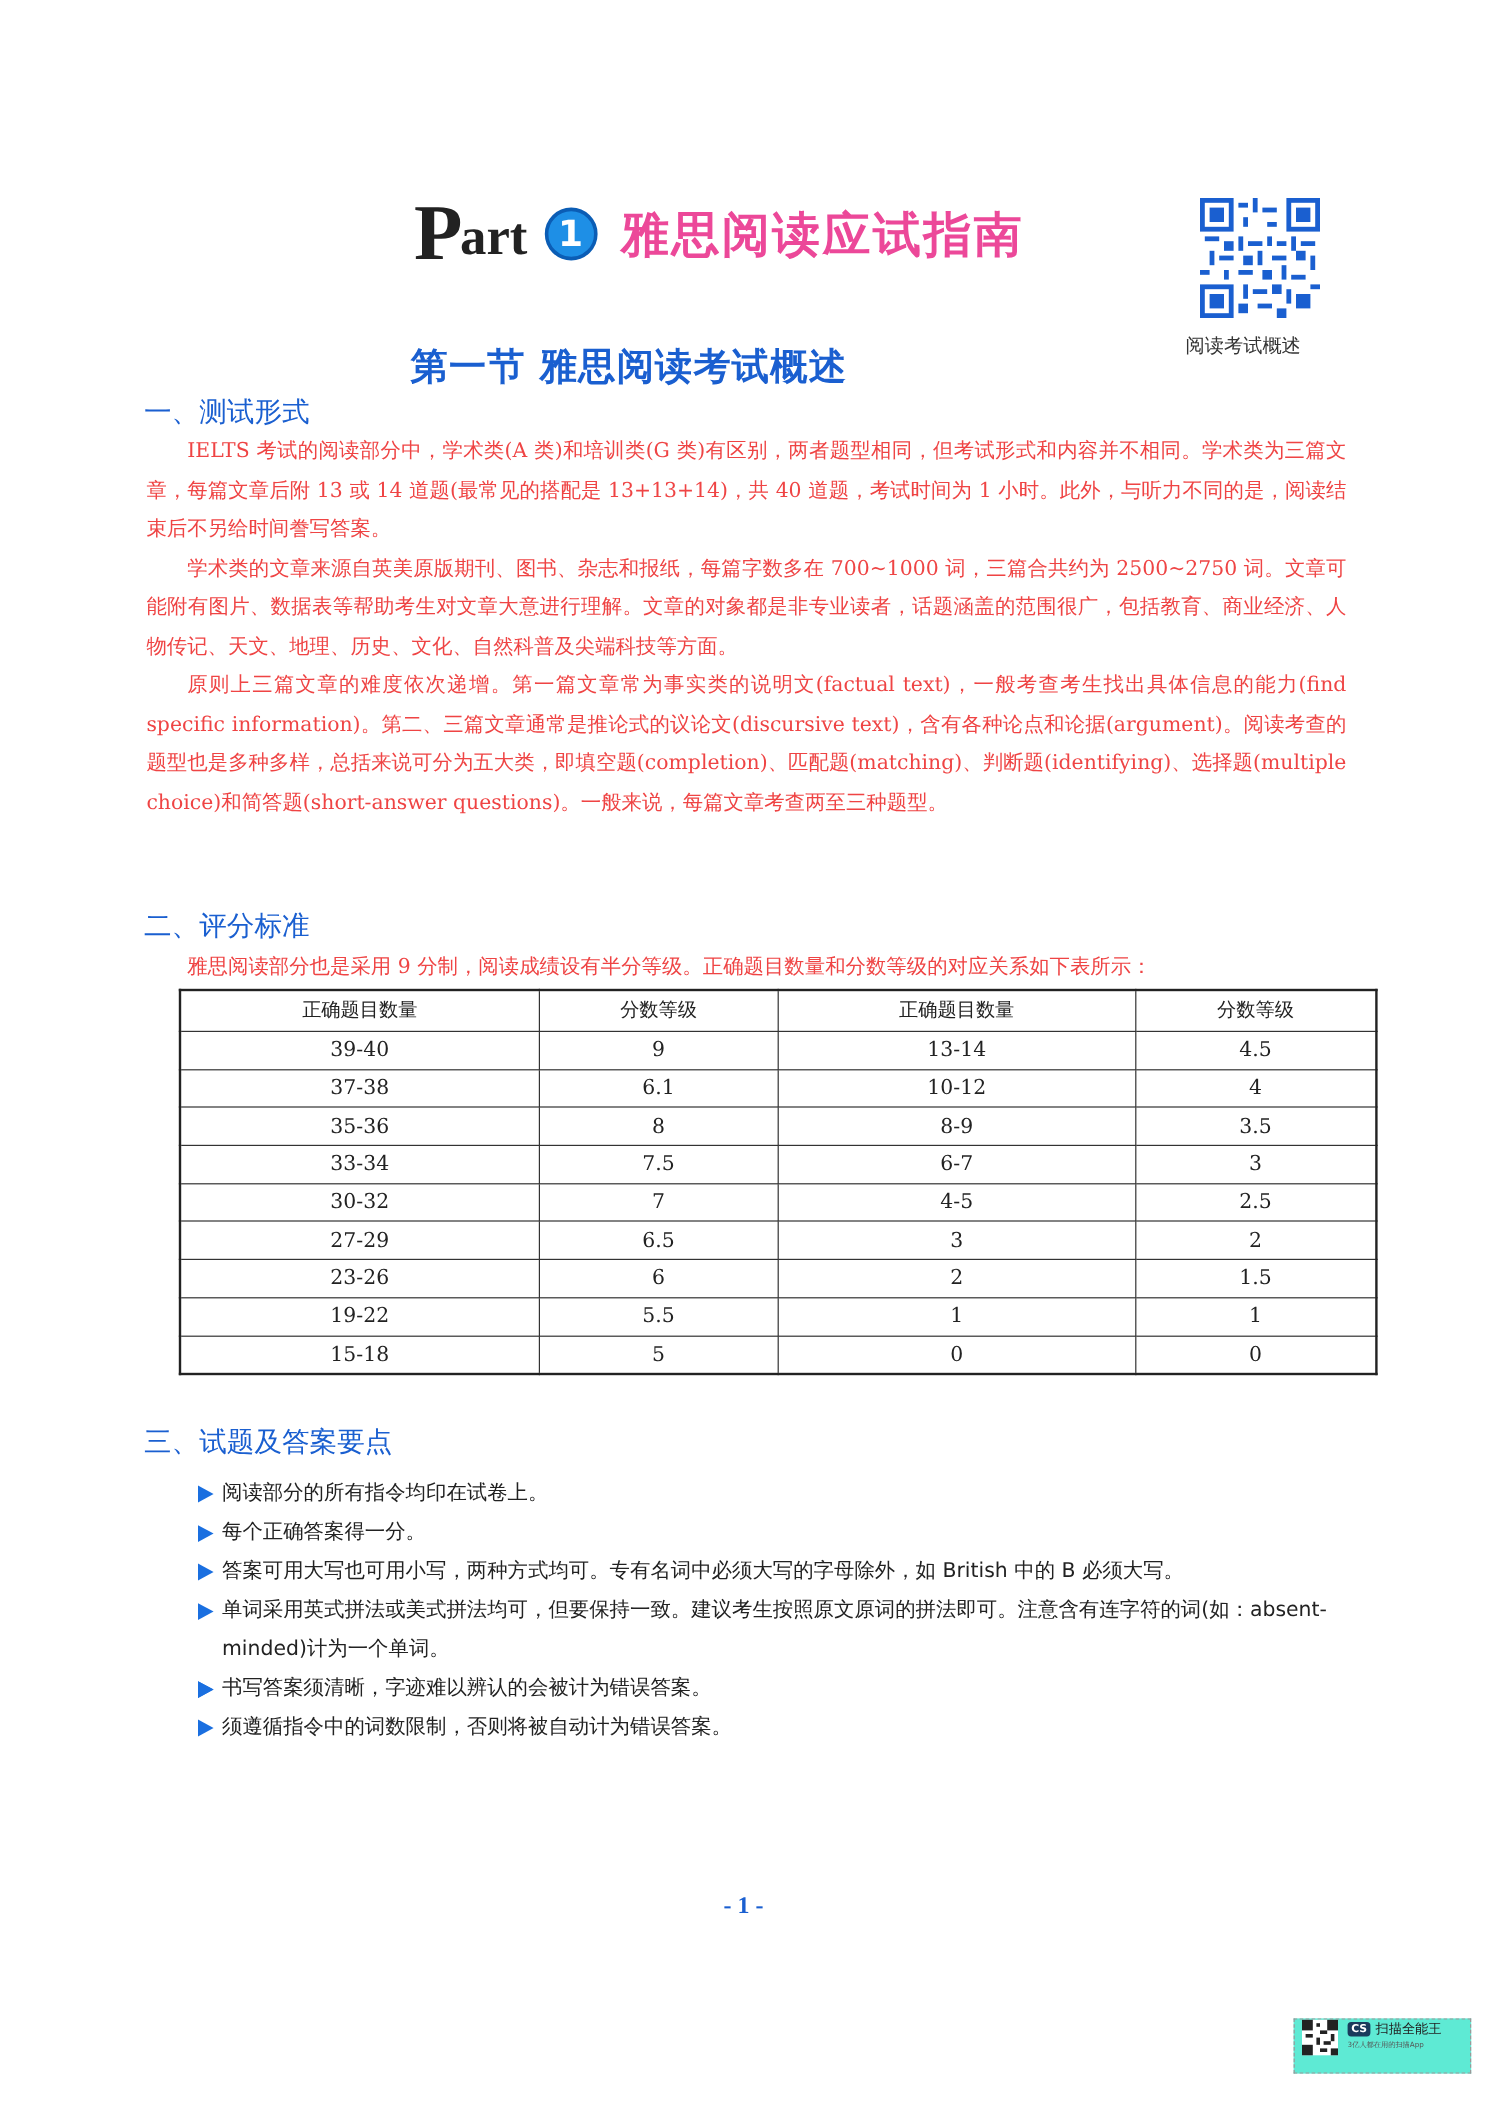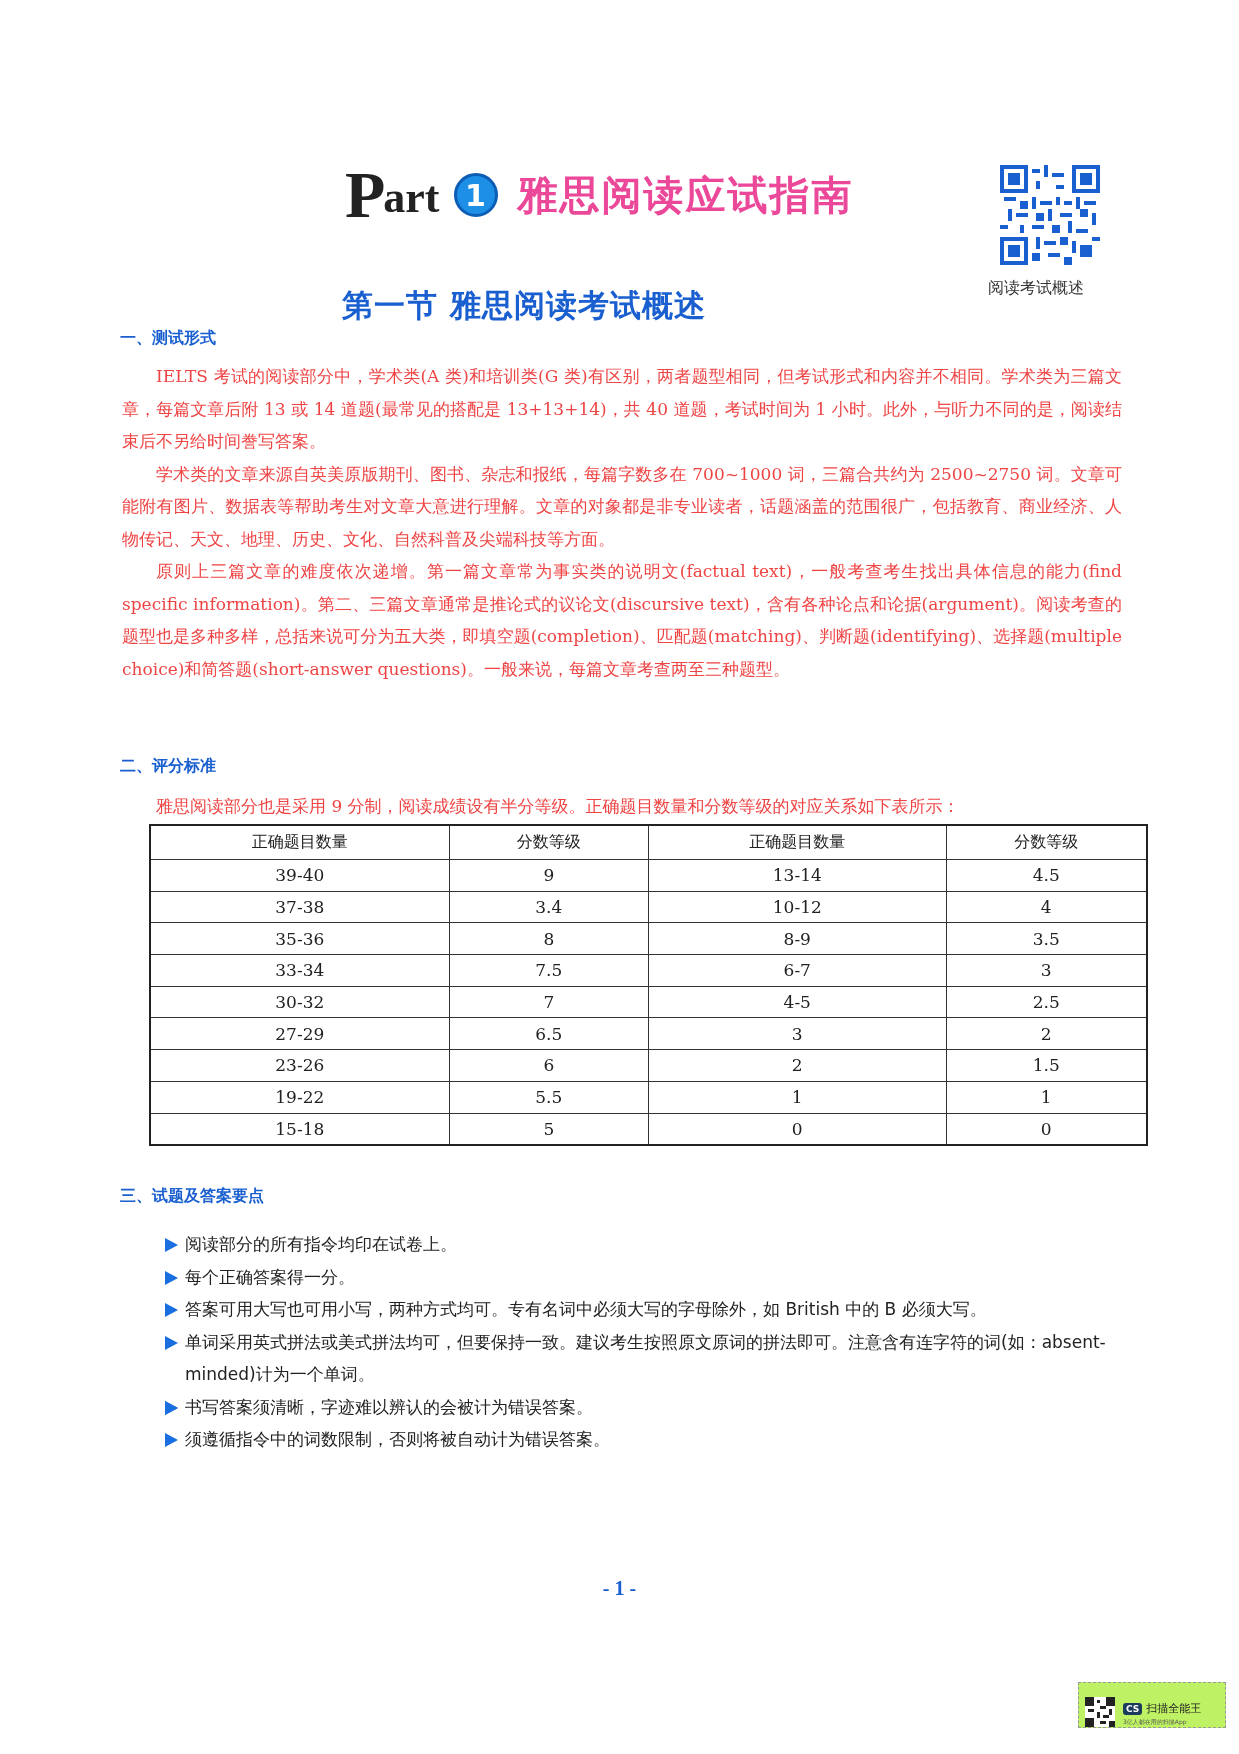--- a/index.html
+++ b/index.html
@@ -12,41 +12,41 @@
               color: #fff; font-family: "DejaVu Sans", sans-serif; font-weight: bold; font-size: 30px;
               display: flex; align-items: center; justify-content: center; margin-left: 14px; box-sizing: border-box; }
   .part-cn { font-family: "DejaVu Sans", sans-serif; font-weight: bold; font-size: 40px; color: #ec4899; margin-left: 20px; letter-spacing: 2px; }
 
   .qr-box { position: absolute; left: 1000px; top: 165px; width: 100px; height: 100px; }
   .qr-label { position: absolute; left: 988px; top: 278px; font-family: "DejaVu Sans", sans-serif; font-size: 16px; color: #333; }
 
   .section-title { position: absolute; left: 0; width: 1048px; top: 285px; text-align: center;
                    font-family: "DejaVu Sans", sans-serif; font-weight: bold; font-size: 31px; color: #1a5fd0; letter-spacing: 1px; }
 
-  .h2 { position: absolute; left: 120px; font-family: "DejaVu Sans", sans-serif; font-weight: bold; font-size: 16px; color: #1a5fd0; }
+  .h2 { position: absolute; left: 120px; font-family: "DejaVu Sans", sans-serif; font-weight: normal; font-size: 23px; color: #1a5fd0; }
 
   .para { position: absolute; left: 122px; width: 1000px; font-size: 17px; line-height: 32.5px; color: #ef4444; text-align: justify; }
   .para p { margin: 0; text-indent: 2em; }
 
   .score-table { position: absolute; left: 120px; top: 824px; width: 999px; border-collapse: collapse; font-size: 17px; margin-left: 29px; }
   .score-table th, .score-table td { border: 1.5px solid #333; height: 30.7px; text-align: center; padding: 0; font-weight: normal; }
   .score-table th { font-family: "DejaVu Sans", sans-serif; font-size: 16px; height: 33px; }
   .score-table { border: 2px solid #222; }
 
   .bullets { position: absolute; left: 165px; top: 1228px; width: 960px; list-style: none; margin: 0; padding: 0;
              font-family: "DejaVu Sans", sans-serif; font-size: 17px; color: #222; line-height: 32.5px; }
   .bullets li { position: relative; padding-left: 20px; }
   .bullets .tri { position: absolute; left: 0; top: 10px; width: 0; height: 0;
                   border-top: 7px solid transparent; border-bottom: 7px solid transparent; border-left: 13px solid #1a6fe0; }
 
   .page-number { position: absolute; left: 0; width: 1239px; top: 1577px; text-align: center;
                  font-family: "Liberation Serif", serif; font-weight: bold; font-size: 20px; color: #1a5fd0; }
 
   .watermark { position: absolute; left: 1078px; top: 1682px; width: 148px; height: 46px; border: 1px dashed #999;
-               background: #bef264; display: flex; align-items: flex-end; box-sizing: border-box; padding-left: 6px; }
+               background: #5eead4; display: flex; align-items: flex-start; box-sizing: border-box; padding-left: 6px; }
   .wm-qr { width: 30px; height: 30px; }
   .wm-right { margin-left: 8px; display: flex; flex-direction: column; }
   .wm-top { display: flex; align-items: center; }
   .wm-logo { background: #1a3b5c; color: #fff; font-family: "DejaVu Sans", sans-serif; font-weight: bold; font-size: 9px;
              border-radius: 3px; padding: 1px 3px; }
   .wm-name { font-family: "DejaVu Sans", sans-serif; font-size: 11px; color: #222; margin-left: 4px; }
   .wm-sub { font-family: "DejaVu Sans", sans-serif; font-size: 6px; color: #555; margin-top: 2px; }
 </style>
 </head>
 <body>
@@ -136,21 +136,21 @@
   </thead>
   <tbody>
     <tr>
       <td>39-40</td>
       <td>9</td>
       <td>13-14</td>
       <td>4.5</td>
     </tr>
     <tr>
       <td>37-38</td>
-      <td>3.4</td>
+      <td>6.1</td>
       <td>10-12</td>
       <td>4</td>
     </tr>
     <tr>
       <td>35-36</td>
       <td>8</td>
       <td>8-9</td>
       <td>3.5</td>
     </tr>
     <tr>

